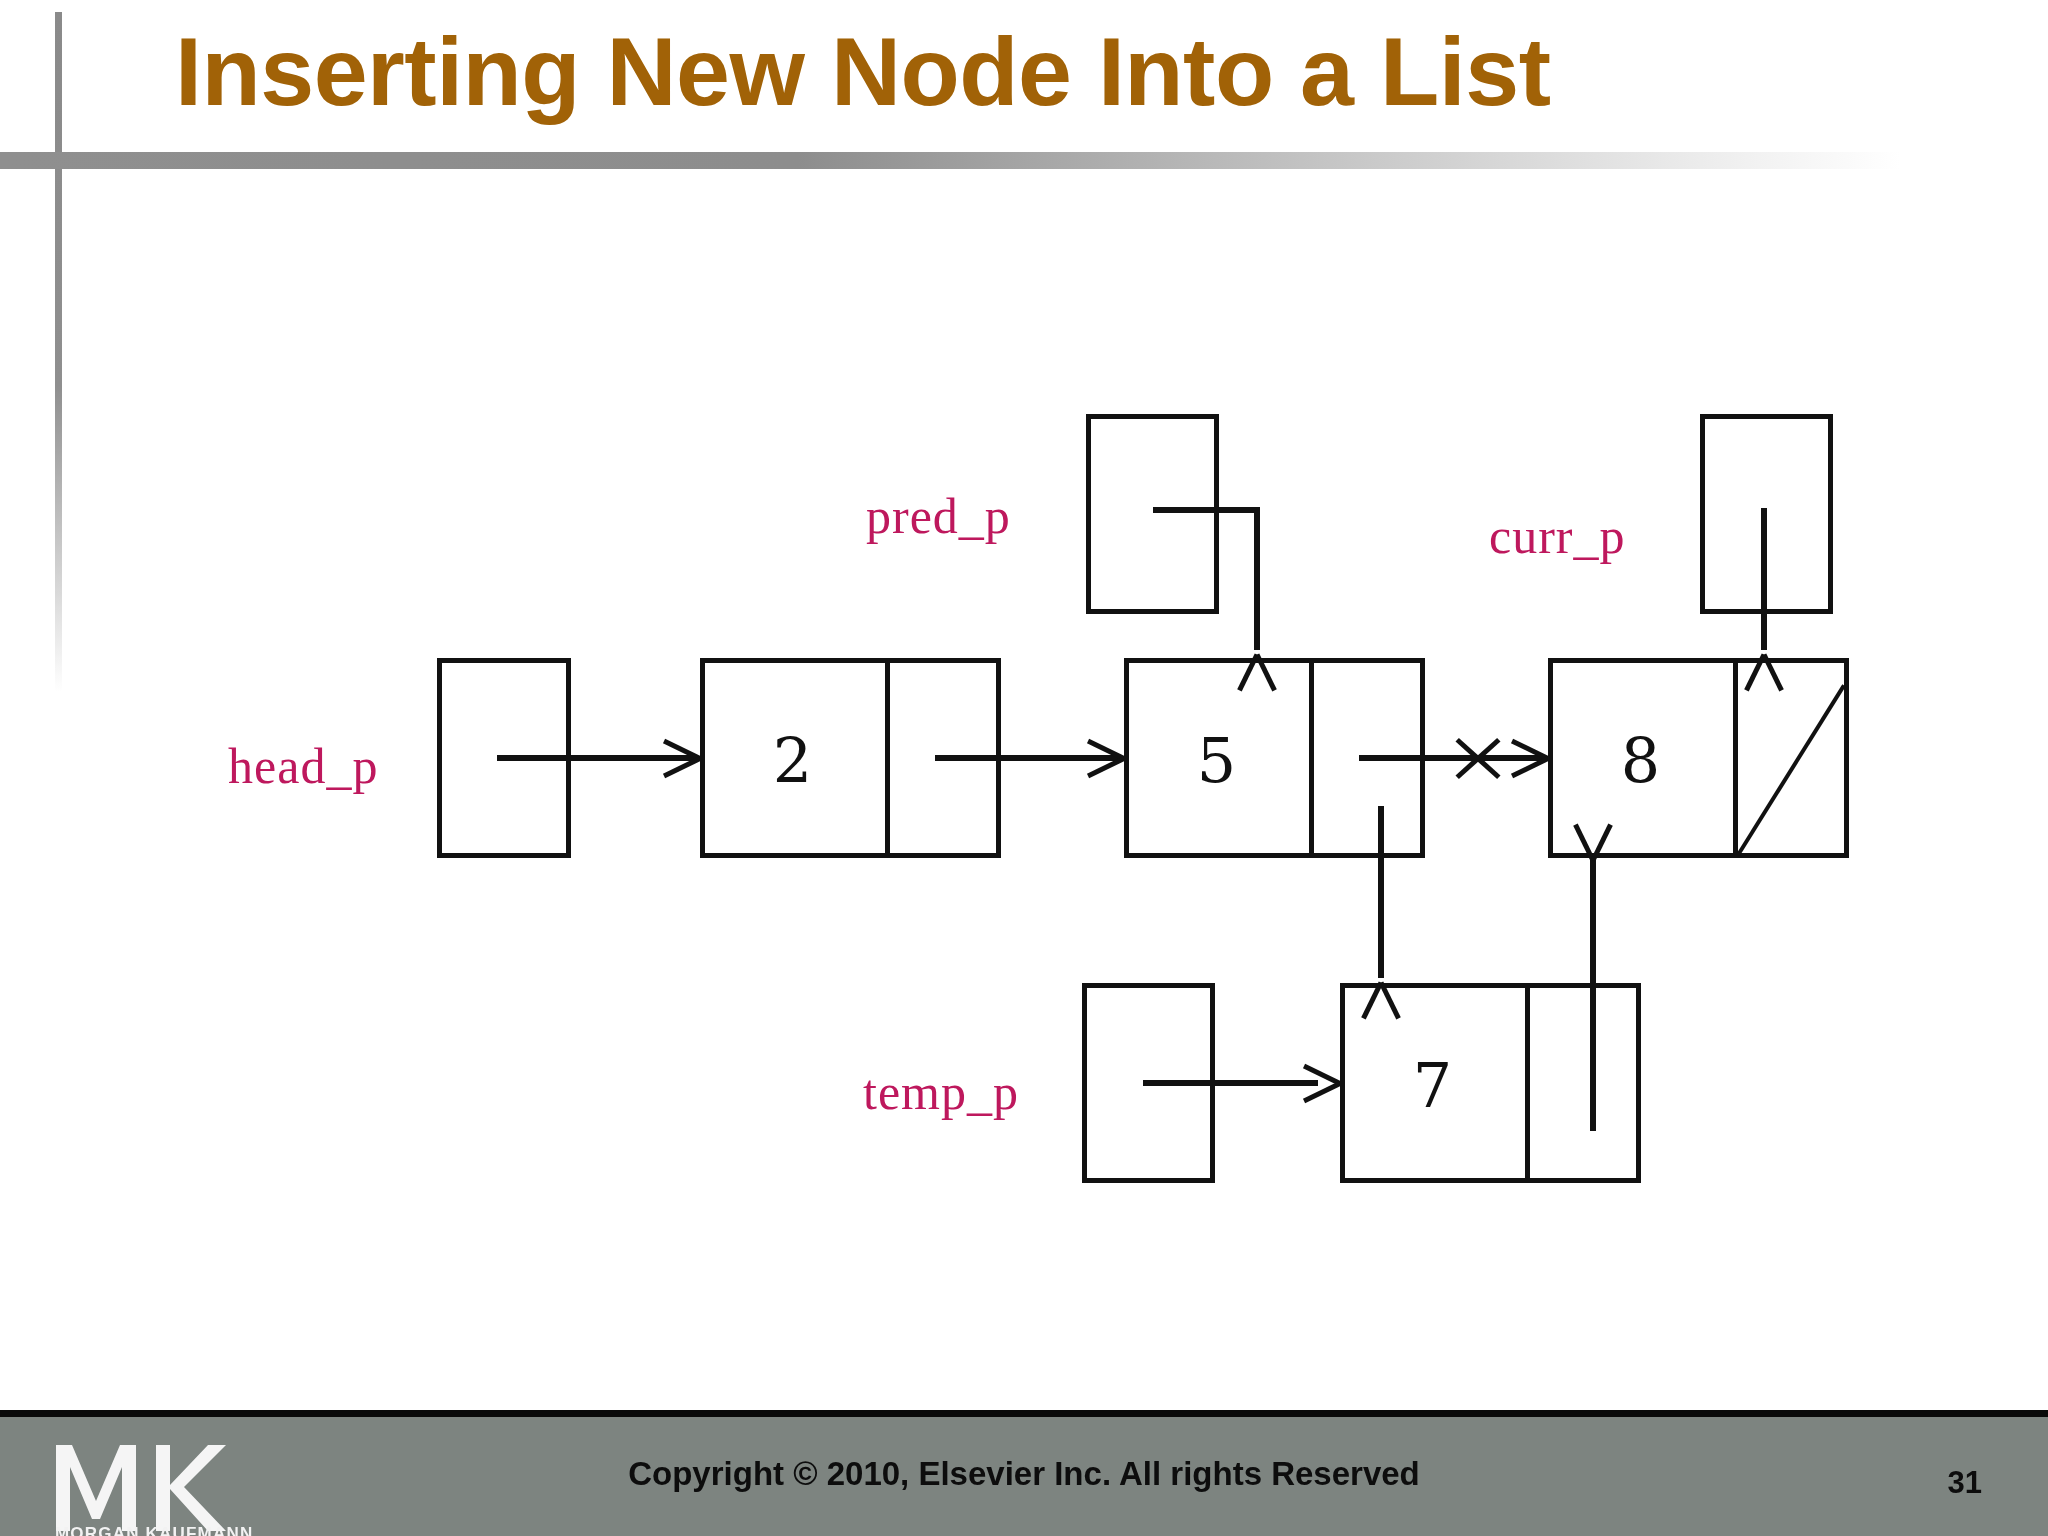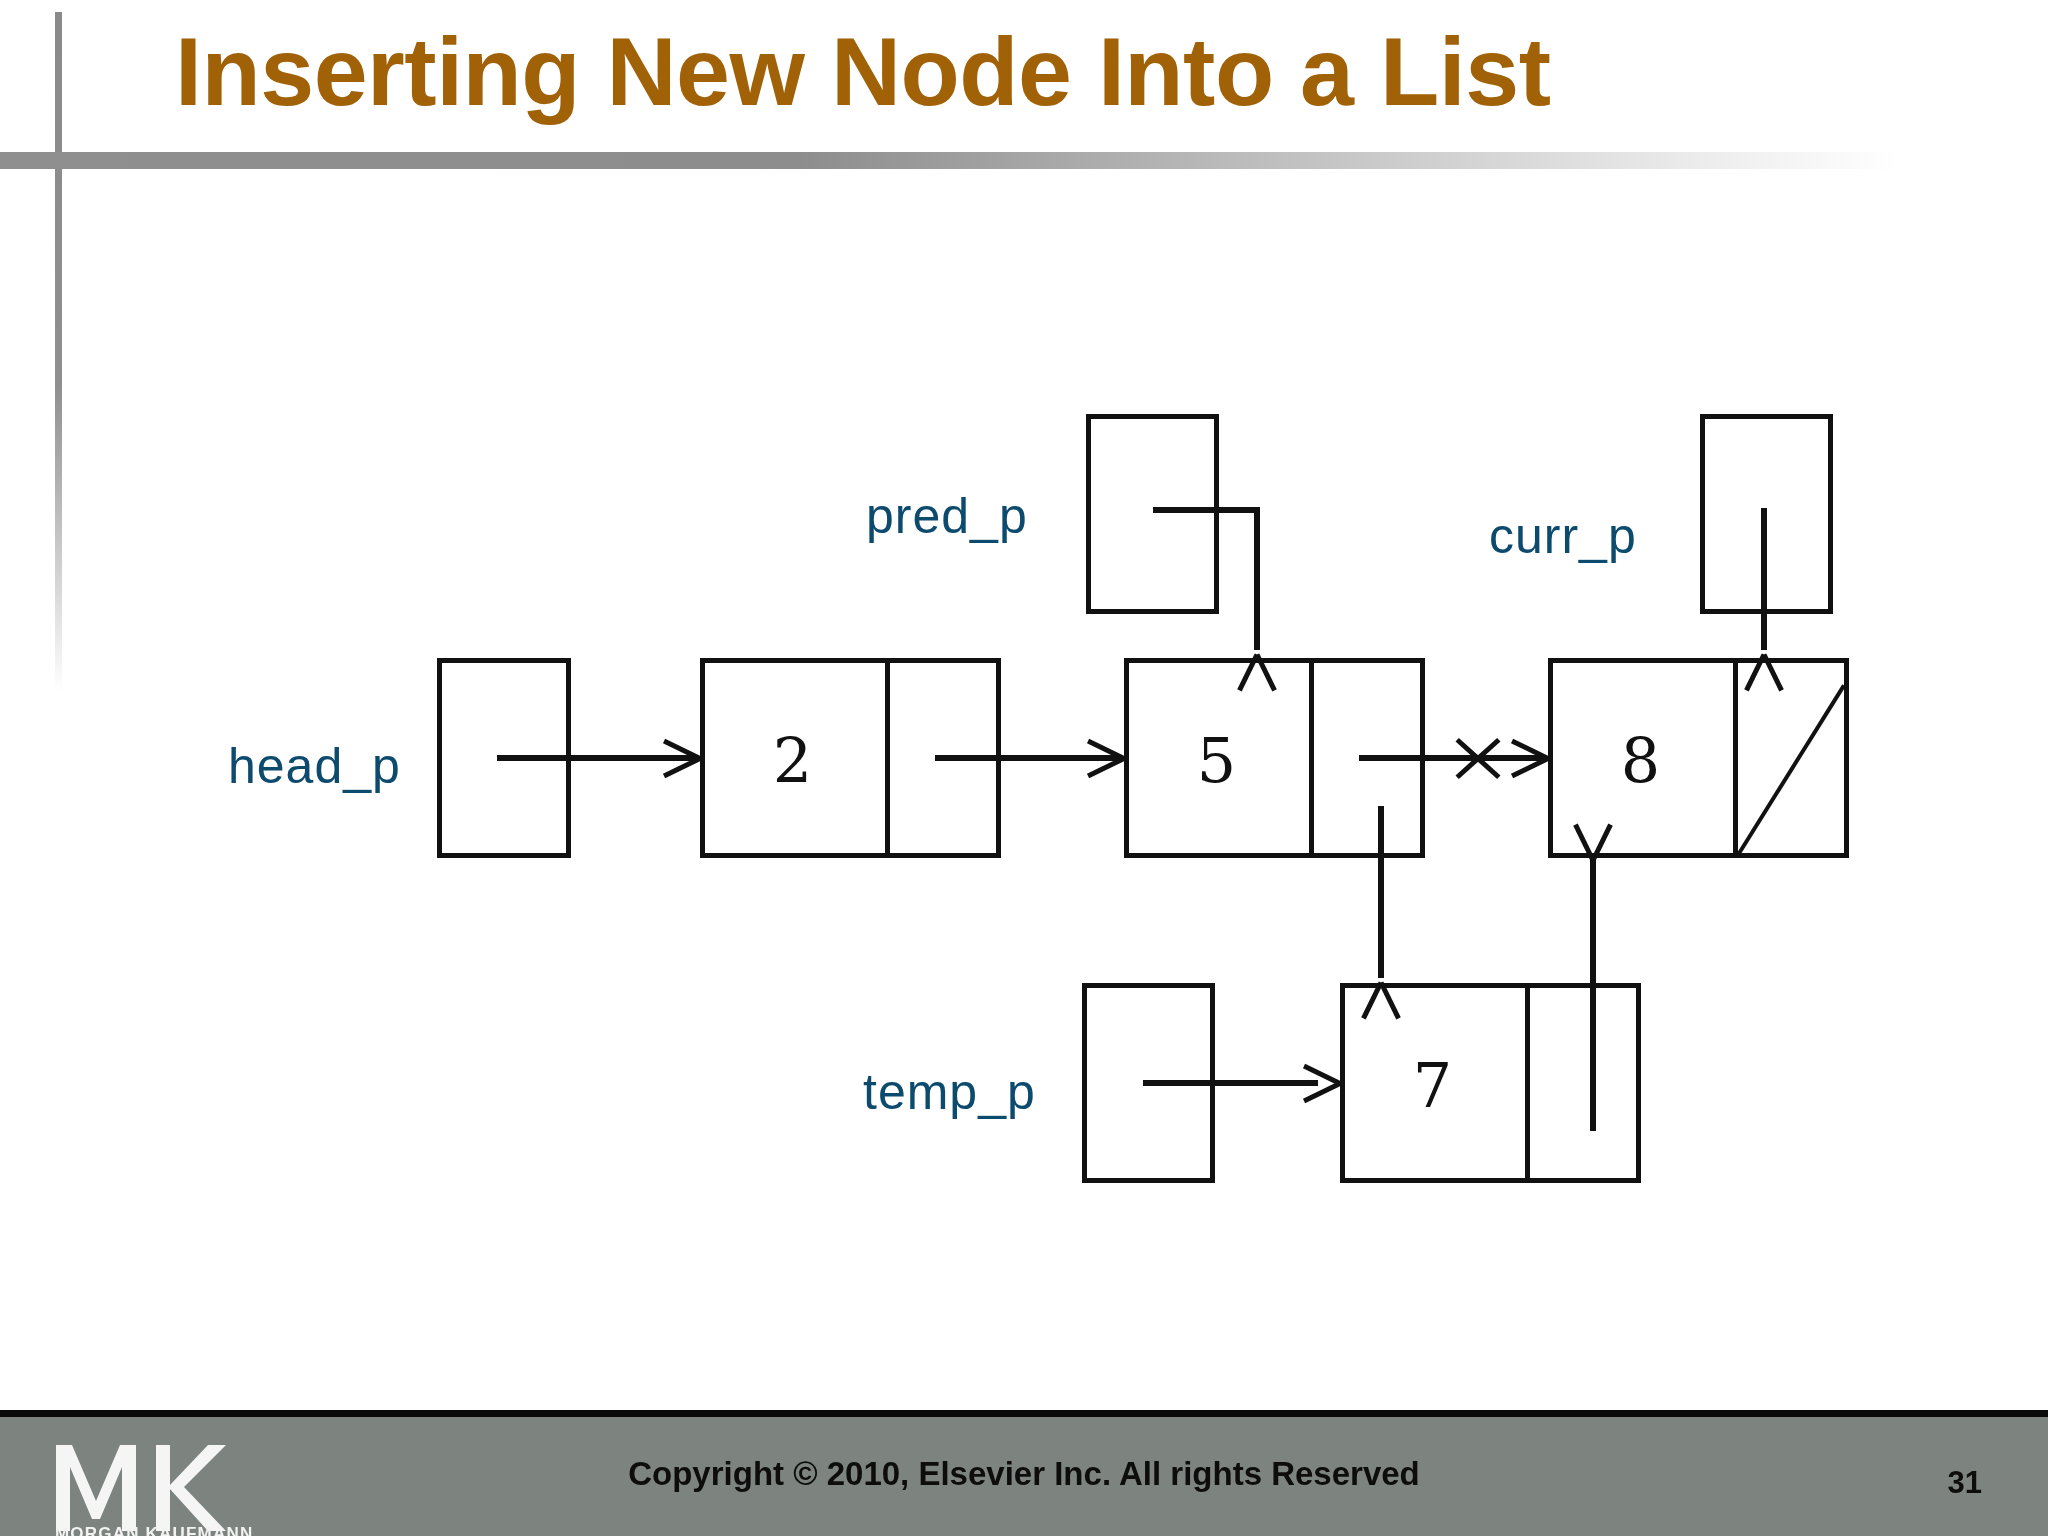--- a/index.html
+++ b/index.html
@@ -52,23 +52,23 @@
     position: absolute;
     left: 0;
     top: 0;
     width: 2048px;
     height: 1410px;
   }
 
   
   .dlabel {
     position: absolute;
-    font-family: Liberation Sans, sans-serif;
+    font-family: Liberation Serif, serif;
     font-size: 50px;
-    color: #0c4a6e;
+    color: #be185d;
     white-space: nowrap;
     letter-spacing: 1px;
   }
 
   
   .dbox {
     position: absolute;
     border: 5px solid #111111;
     background: transparent;
     box-sizing: border-box;

